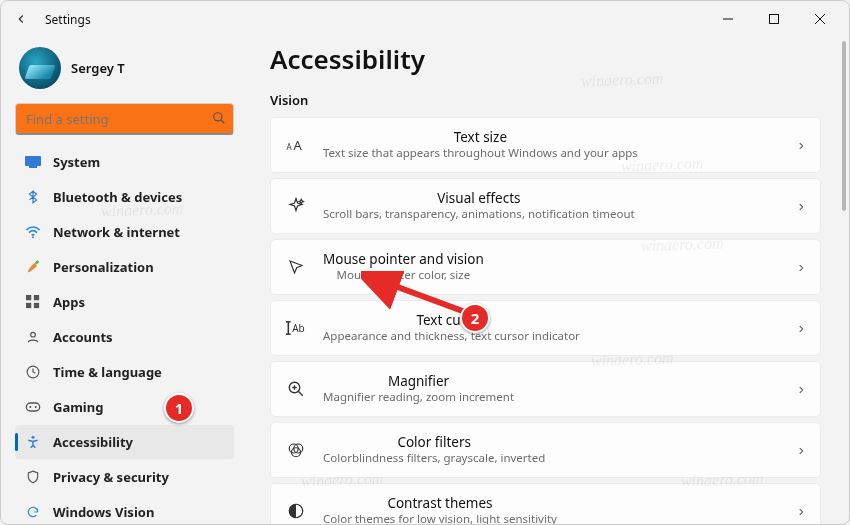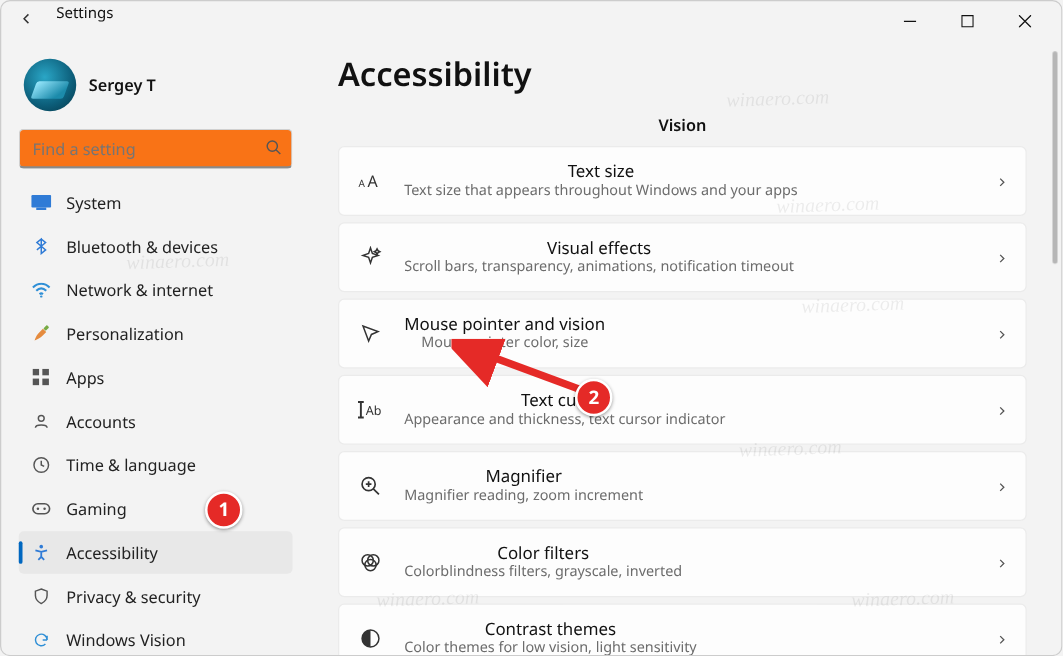--- a/index.html
+++ b/index.html
@@ -1,39 +1,39 @@
 <!DOCTYPE html>
 <html><head>
 <meta charset="utf-8">
 <style>
   * { box-sizing: border-box; margin: 0; padding: 0; font-family: "Segoe UI", system-ui, sans-serif; }
   body { background: #f3f3f3; width: 850px; height: 525px; overflow: hidden; position: relative; }
   .window { width: 850px; height: 525px; background: #f3f3f3; border: 1px solid #ccc; border-radius: 8px; position: relative; overflow: hidden; }
-  .titlebar { height: 36px; display: flex; padding: 0 6px; }
+  .titlebar { height: 36px; display: flex; align-items: center; padding: 0 6px; }
   .back-btn { width: 28px; height: 28px; display: flex; align-items: center; justify-content: center; border-radius: 4px; }
   .title { font-size: 12px; margin-left: 10px; color: #111; }
   .win-controls { margin-left: auto; display: flex; }
   .win-btn { width: 46px; height: 32px; display: flex; align-items: center; justify-content: center; }
   .content { display: flex; height: calc(100% - 36px); }
   .sidebar { width: 245px; padding: 6px 12px 12px 14px; display: flex; flex-direction: column; gap: 2px; }
   .user-row { display: flex; align-items: center; gap: 10px; padding: 4px 4px 12px 4px; }
   .avatar { width: 42px; height: 42px; border-radius: 50%; background: radial-gradient(circle at 40% 35%, #2aa6c6 0%, #0c5e7a 60%, #053445 100%); position: relative; overflow: hidden; }
   .avatar::after { content:""; position:absolute; left:8px; top:18px; width:26px; height:14px; background:linear-gradient(135deg,#9beaff 0%,#1c8bab 80%); transform:skewX(-20deg); border-radius:2px; }
   .user-name { font-size: 13px; font-weight: 600; color: #111; }
   .search-wrap { position: relative; margin-bottom: 8px; }
   .search-input { width: 100%; height: 32px; border: 1px solid #d0d0d0; border-bottom: 2px solid #8a8a8a; border-radius: 4px; padding: 0 30px 0 10px; font-size: 13px; background: #f97316; }
   .search-icon { position: absolute; right: 8px; top: 50%; transform: translateY(-50%); }
   .nav { display: flex; flex-direction: column; gap: 1px; }
-  .nav-item { display: flex; align-items: center; gap: 12px; height: 34px; padding: 0 10px; border-radius: 4px; font-size: 13px; color: #222; position: relative; }
+  .nav-item { display: flex; align-items: center; gap: 12px; height: 34px; padding: 0 10px; border-radius: 4px; font-size: 13px; color: #222; position: relative; font-weight: bold; }
   .nav-item.active { background: #e8e8e8; }
   .nav-item.active::before { content:""; position:absolute; left:0; top:8px; bottom:8px; width:3px; border-radius:2px; background:#0067c0; }
   .nav-icon { width: 16px; height: 16px; display:flex; align-items:center; justify-content:center; }
   .main { flex: 1; padding: 0 28px 12px 24px; overflow-y: auto; }
   .page-title { font-size: 26px; font-weight: 600; margin: 4px 0 14px 0; color: #111; }
-  .section-label { font-size: 13px; font-weight: 600; color: #111; margin-bottom: 8px; text-align: center; }
+  .section-label { font-size: 13px; font-weight: 600; color: #111; margin-bottom: 8px; }
   .cards { display: flex; flex-direction: column; gap: 5px; }
   .card { background: #fdfdfd; border: 1px solid #ebebeb; border-radius: 5px; height: 56px; display: flex; align-items: center; padding: 0 14px; gap: 16px; }
   .card-icon { width: 22px; height: 22px; display:flex; align-items:center; justify-content:center; color:#333; }
   .card-text { display: flex; flex-direction: column; align-items: center; }
   .card-title { font-size: 13.5px; color: #111; line-height: 1.2; }
   .card-desc { font-size: 11.5px; color: #6c6c6c; line-height: 1.3; }
   .chevron { margin-left: auto; color: #555; }
   .scrollbar { position:absolute; right:3px; top:40px; width:4px; height:170px; background:rgba(0,0,0,0.25); border-radius:2px; }
   
   .marker { position:absolute; width:30px; height:30px; background:#e52a27; border-radius:50%; border:2px solid #fff; box-shadow:0 1px 3px rgba(0,0,0,0.4); display:flex; align-items:center; justify-content:center; color:#fff; font-weight:700; font-size:15px; z-index:30; }

